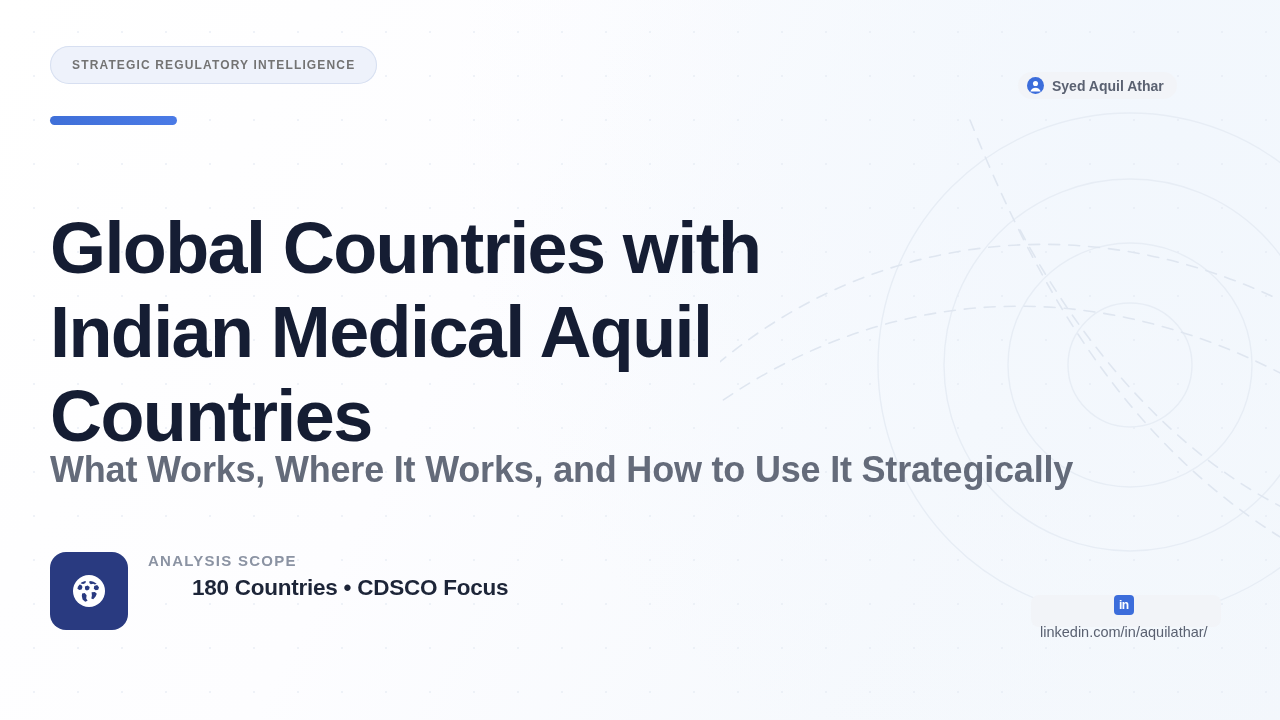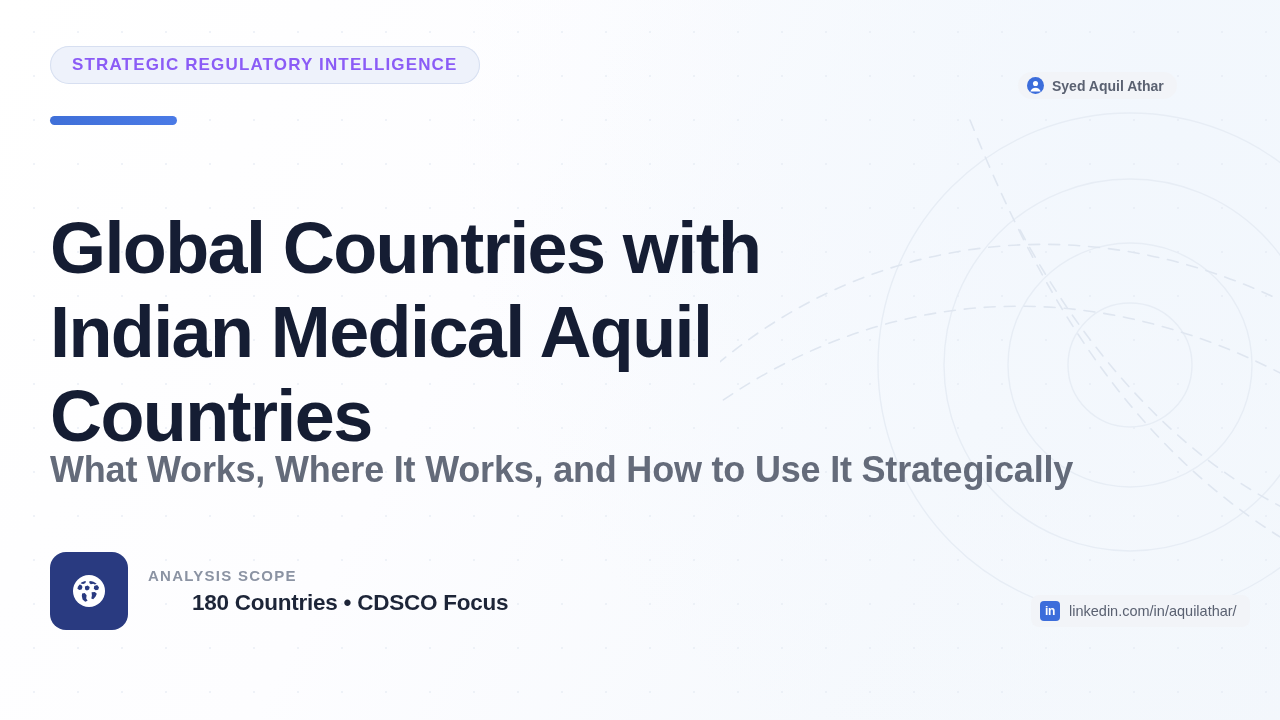--- a/index.html
+++ b/index.html
@@ -47,24 +47,24 @@
     top: 46px;
     height: 38px;
     padding: 0 22px;
     display: inline-flex;
     align-items: center;
     border-radius: 19px;
     background: #eef2fb;
     box-shadow: inset 0 0 0 1px rgba(210,220,238,.85);
   }
   .pill-text {
-    font-size: 17px;
+    font-size: 12px;
     font-weight: 700;
     letter-spacing: 1.15px;
-    color: #8b5cf6;
+    color: #737373;
     white-space: nowrap;
   }
 
   
   .accent-bar {
     position: absolute;
     left: 50px;
     top: 116px;
     width: 127px;
     height: 9px;
@@ -97,21 +97,20 @@
     color: #646b7a;
     white-space: nowrap;
   }
 
   
   .scope {
     position: absolute;
     left: 50px;
     top: 552px;
     display: flex;
-    align-items: center;
     gap: 20px;
   }
   .scope-icon {
     width: 78px;
     height: 78px;
     border-radius: 16px;
     background: #293a80;
     display: flex;
     align-items: center;
     justify-content: center;
@@ -158,20 +157,21 @@
     position: absolute;
     left: 1031px;
     top: 595px;
     height: 32px;
     padding: 0 13px 0 9px;
     display: inline-flex;
     align-items: center;
     gap: 9px;
     border-radius: 8px;
     background: #f2f4f8;
+    flex-direction: column;
   }
   .li-mark {
     width: 20px; height: 20px;
     border-radius: 4px;
     background: #3c6ddb;
     color: #ffffff;
     font-size: 12px;
     font-weight: 700;
     line-height: 20px;
     text-align: center;

